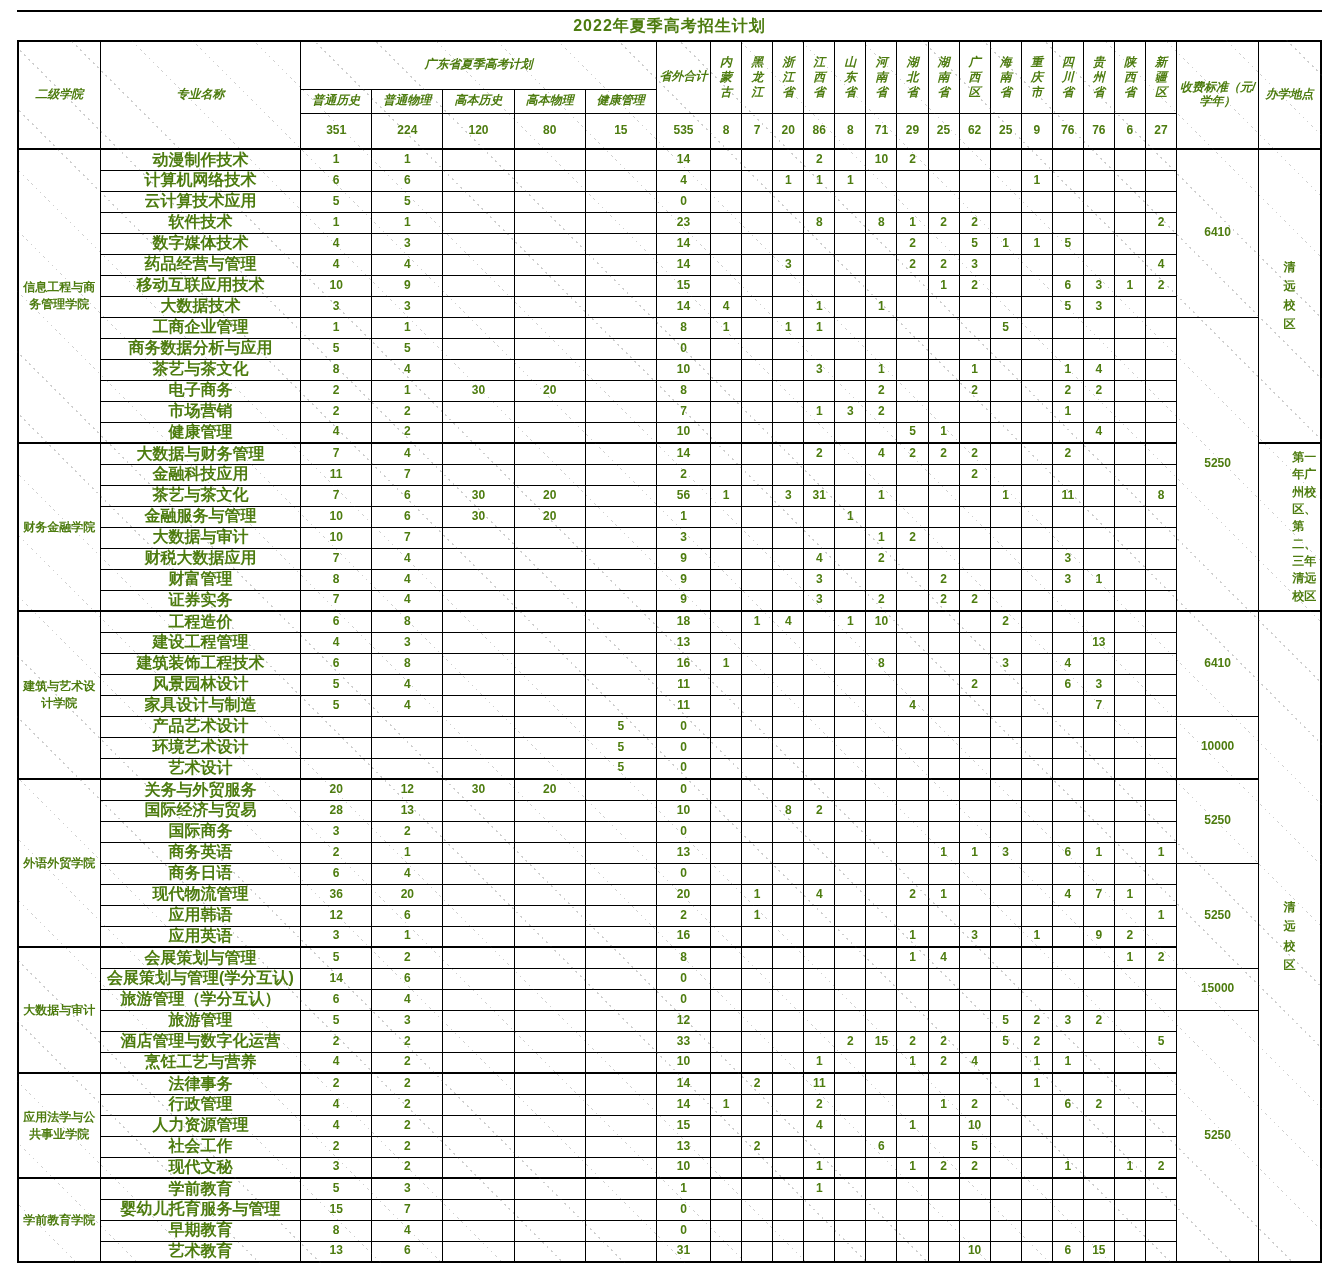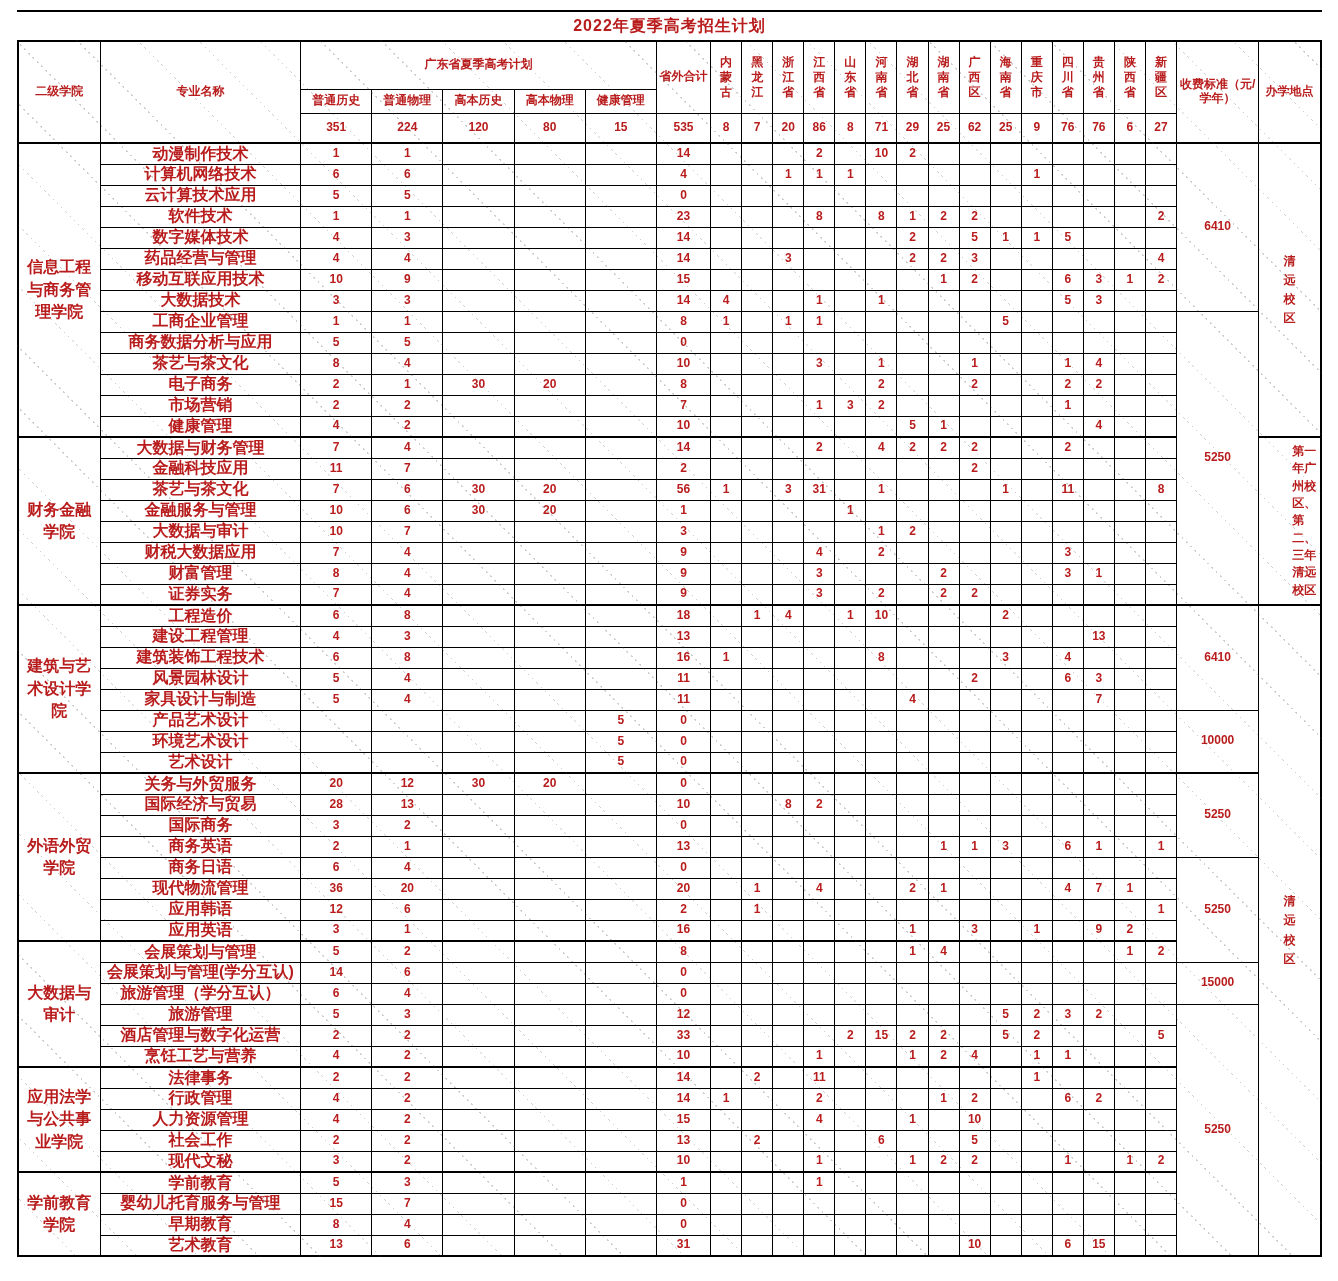--- a/index.html
+++ b/index.html
@@ -1,44 +1,44 @@
 <!DOCTYPE html>
 <html><head>
 <meta charset="utf-8">
 <style>
   html,body{margin:0;padding:0;background:#fff;}
   .page{
     width:1338px;height:1281px;box-sizing:border-box;
     font-family:"Liberation Sans","DejaVu Sans",sans-serif;
-    color:#b91c1c;position:relative;overflow:hidden;padding:10px 16px 0 17px;
+    color:#4d7c0f;position:relative;overflow:hidden;padding:10px 16px 0 17px;
   }
   .title{
     border-top:2px solid #000;
     text-align:center;font-size:16px;font-weight:bold;
     padding:4px 0 3px 0;letter-spacing:1px;
   }
   .sheet{position:relative;}
   table{border-collapse:collapse;table-layout:fixed;width:1305px;}
   th,td{
     border:1px solid #000;text-align:center;vertical-align:middle;
     padding:0 1px;font-size:12px;font-weight:bold;overflow:hidden;line-height:1.15;
     box-sizing:border-box;word-break:break-all;
   }
   table{border:2px solid #000;}
-  thead tr.h1 th{height:48px;}
-  thead tr.h2 th{height:24px;}
-  thead tr.h3 td{height:30px;border-bottom:2px solid #000;}
+  thead tr.h1 th{height:48px;font-style:italic;}
+  thead tr.h2 th{height:24px;font-style:italic;}
+  thead tr.h3 td{height:36px;border-bottom:2px solid #000;}
   tbody tr{height:21px;}
   tbody tr.college-start td{border-top:2px solid #000;}
   th.prov{white-space:pre-line;font-size:12px;line-height:1.22;padding:0;}
   td.fee,td.loc{font-weight:bold;}
   td.loc .vert{display:inline-block;width:14px;word-break:break-all;line-height:1.6;}
   td.loc .multi{display:inline-block;text-align:left;line-height:1.45;margin-left:32px;}
   td.major{font-size:16px;}
-  td.college{font-size:16px;line-height:1.4;}
+  td.college{font-size:12px;line-height:1.4;}
   
   .watermark{
     position:absolute;inset:0;pointer-events:none;opacity:.45;
     background-image:repeating-linear-gradient(45deg,transparent 0 42px,rgba(60,60,60,.55) 42px 43px);
     -webkit-mask-image:repeating-linear-gradient(-45deg,#000 0 2px,transparent 2px 6px);
     mask-image:repeating-linear-gradient(-45deg,#000 0 2px,transparent 2px 6px);
   }
 </style>
 </head>
 <body>

